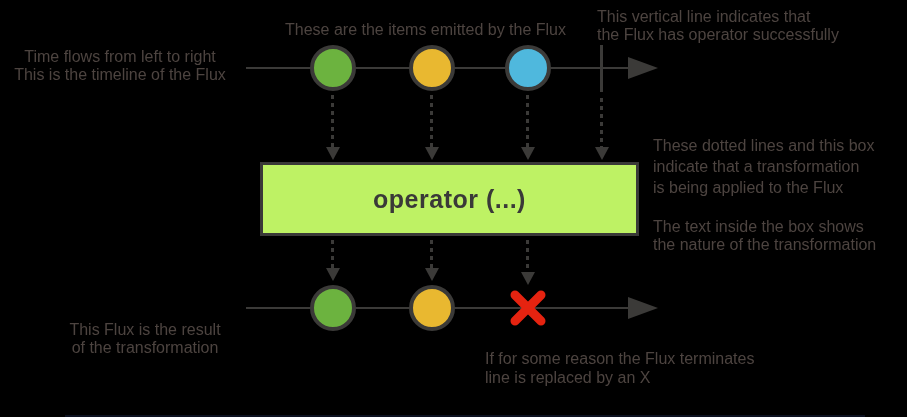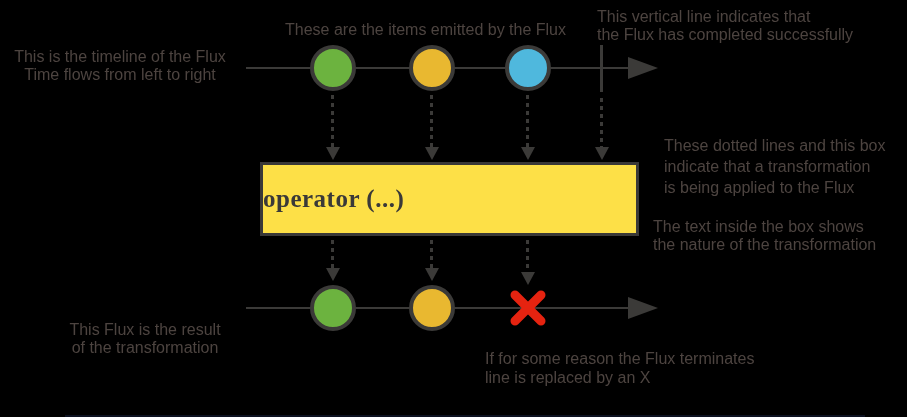--- a/index.html
+++ b/index.html
@@ -12,21 +12,21 @@
   }
   
   .note{
     position:absolute;
     color:#4d4440;
     font-size:16px;
     line-height:18px;
     white-space:nowrap;
   }
   .note.center{text-align:center;}
-  .note.wide-lh{line-height:21px;margin-left:11px;}
+  .note.wide-lh{line-height:21px;}
   .note.lh19{line-height:19px;}
   
   .tline{position:absolute;height:2px;background:#3b3a38;}
   .arr-right{
     position:absolute;width:0;height:0;
     border-top:11px solid transparent;
     border-bottom:11px solid transparent;
     border-left:30px solid #3b3a38;
   }
   .vcomplete{position:absolute;width:3px;background:#3b3a38;}
@@ -47,49 +47,49 @@
   .arr-down{
     position:absolute;width:0;height:0;
     border-left:7px solid transparent;
     border-right:7px solid transparent;
     border-top:13px solid #3b3a38;
   }
   
   .opbox{
     position:absolute;
     left:260px;top:162px;width:373px;height:68px;
-    background:#fde047;border:3px solid #3a3938;
-    display:flex;align-items:center;font-family:Liberation Serif, serif;
+    background:#bef264;border:3px solid #3a3938;
+    display:flex;align-items:center;justify-content:center;
   }
   .opbox span{
     color:#3a3938;font-size:25px;font-weight:bold;
     letter-spacing:0.5px;
   }
   
   .errx{position:absolute;left:507px;top:287px;}
   
   .edge{position:absolute;left:65px;bottom:0;width:800px;height:2px;background:#0c1120;}
 </style>
 </head>
 <body>
 
 <div class="stage">
 
   <div class="note center" style="left:6px;top:48px;width:228px;">
+    <div>Time flows from left to right</div>
     <div>This is the timeline of the Flux</div>
-    <div>Time flows from left to right</div>
   </div>
 
   <div class="note" style="left:285px;top:21px;">
     <div>These are the items emitted by the Flux</div>
   </div>
 
   <div class="note" style="left:597px;top:8px;">
     <div>This vertical line indicates that</div>
-    <div>the Flux has completed successfully</div>
+    <div>the Flux has operator successfully</div>
   </div>
 
   <div class="note wide-lh" style="left:653px;top:135px;">
     <div>These dotted lines and this box</div>
     <div>indicate that a transformation</div>
     <div>is being applied to the Flux</div>
   </div>
 
   <div class="note" style="left:653px;top:218px;">
     <div>The text inside the box shows</div>

